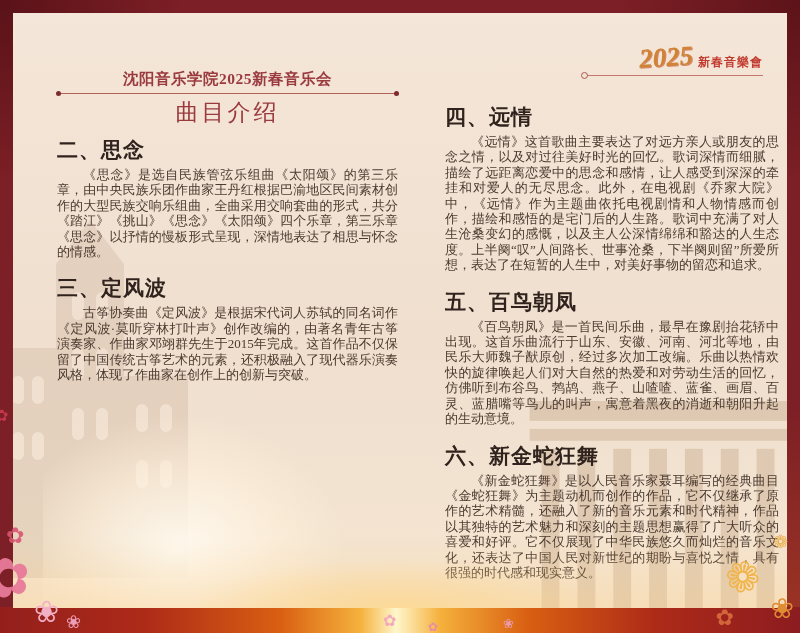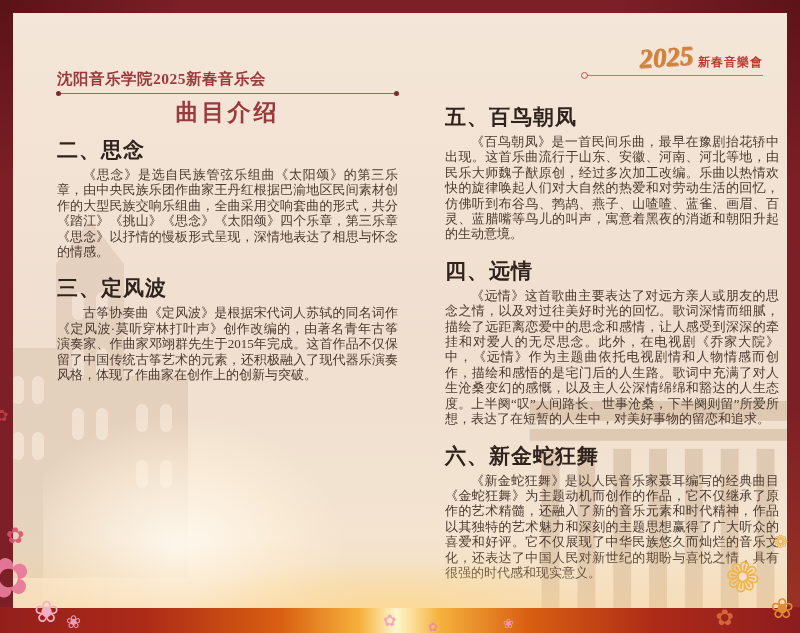--- a/index.html
+++ b/index.html
@@ -35,26 +35,26 @@
   .logo-year{font-style:italic;font-weight:bold;font-size:27px;line-height:28px;
     color:#cf8434;text-shadow:1px 1px 0 rgba(190,60,30,.55);transform:rotate(-4deg);}
   .logo-name{font-weight:bold;font-size:12px;letter-spacing:1px;color:#c23a2e;}
   .logo-underline{margin-top:4px;height:1px;background:#c4766a;position:relative;}
   .logo-underline::before{content:"";position:absolute;left:-2px;top:-3px;width:5px;height:5px;
     border:1px solid #b05a50;border-radius:50%;background:#f2e2d2;}
   
   .col{position:absolute;color:#4a382d;}
   .col-left{left:44px;top:56px;width:341px;}
   .col-right{left:432px;top:92px;width:334px;}
-  .doc-title{font-size:15.5px;font-weight:bold;color:#9a3a3e;line-height:19px;letter-spacing:.5px;}
+  .doc-title{font-size:15.5px;font-weight:bold;color:#9a3a3e;text-align:center;line-height:19px;letter-spacing:.5px;}
   .divider{margin-top:5px;height:1px;background:#b26058;position:relative;}
   .divider::before,.divider::after{content:"";position:absolute;top:-2px;width:5px;height:5px;
     border-radius:50%;background:#7d2a2e;}
   .divider::before{left:-1px;} .divider::after{right:-1px;}
-  .doc-subtitle{margin-top:5px;font-size:23px;font-weight:bold;color:#9a3a3e;text-align:center;line-height:27px;letter-spacing:3px;}
+  .doc-subtitle{margin-top:5px;font-size:23px;font-weight:normal;color:#9a3a3e;text-align:center;line-height:27px;letter-spacing:3px;}
   h3.sec{margin:17px 0 0;font-size:21px;line-height:24px;font-weight:bold;color:#30231d;letter-spacing:1px;}
   .col-left section:first-of-type h3.sec{margin-top:12px;}
   .col-right section:first-of-type h3.sec{margin-top:0;}
   p.sec-body{margin:5px 0 0;font-size:13px;line-height:15.4px;text-align:justify;
     text-indent:2em;color:#4b3a2f;}
   
   .flower{position:absolute;pointer-events:none;line-height:1;}
   .f-bl1{left:-14px;bottom:28px;font-size:54px;color:#e87a9a;transform:rotate(-14deg);opacity:.95;}
   .f-bl2{left:34px;bottom:6px;font-size:30px;color:#f2b0c6;}
   .f-bl3{left:6px;bottom:86px;font-size:22px;color:#d95570;opacity:.9;}
@@ -135,26 +135,26 @@
         <p class="sec-body">《思念》是选自民族管弦乐组曲《太阳颂》的第三乐章，由中央民族乐团作曲家王丹红根据巴渝地区民间素材创作的大型民族交响乐组曲，全曲采用交响套曲的形式，共分《踏江》《挑山》《思念》《太阳颂》四个乐章，第三乐章《思念》以抒情的慢板形式呈现，深情地表达了相思与怀念的情感。</p>
       </section>
       <section>
         <h3 class="sec">三、定风波</h3>
         <p class="sec-body">古筝协奏曲《定风波》是根据宋代词人苏轼的同名词作《定风波·莫听穿林打叶声》创作改编的，由著名青年古筝演奏家、作曲家邓翊群先生于2015年完成。这首作品不仅保留了中国传统古筝艺术的元素，还积极融入了现代器乐演奏风格，体现了作曲家在创作上的创新与突破。</p>
       </section>
     </div>
 
     <div class="col col-right">
       <section>
+        <h3 class="sec">四、远情</h3>
+        <p class="sec-body">《远情》这首歌曲主要表达了对远方亲人或朋友的思念之情，以及对过往美好时光的回忆。歌词深情而细腻，描绘了远距离恋爱中的思念和感情，让人感受到深深的牵挂和对爱人的无尽思念。此外，在电视剧《乔家大院》中，《远情》作为主题曲依托电视剧情和人物情感而创作，描绘和感悟的是宅门后的人生路。歌词中充满了对人生沧桑变幻的感慨，以及主人公深情绵绵和豁达的人生态度。上半阕“叹”人间路长、世事沧桑，下半阕则留”所爱所想，表达了在短暂的人生中，对美好事物的留恋和追求。</p>
+      </section>
+      <section>
         <h3 class="sec">五、百鸟朝凤</h3>
         <p class="sec-body">《百鸟朝凤》是一首民间乐曲，最早在豫剧抬花轿中出现。这首乐曲流行于山东、安徽、河南、河北等地，由民乐大师魏子猷原创，经过多次加工改编。乐曲以热情欢快的旋律唤起人们对大自然的热爱和对劳动生活的回忆，仿佛听到布谷鸟、鹁鸪、燕子、山喳喳、蓝雀、画眉、百灵、蓝腊嘴等鸟儿的叫声，寓意着黑夜的消逝和朝阳升起的生动意境。</p>
-      </section>
-      <section>
-        <h3 class="sec">四、远情</h3>
-        <p class="sec-body">《远情》这首歌曲主要表达了对远方亲人或朋友的思念之情，以及对过往美好时光的回忆。歌词深情而细腻，描绘了远距离恋爱中的思念和感情，让人感受到深深的牵挂和对爱人的无尽思念。此外，在电视剧《乔家大院》中，《远情》作为主题曲依托电视剧情和人物情感而创作，描绘和感悟的是宅门后的人生路。歌词中充满了对人生沧桑变幻的感慨，以及主人公深情绵绵和豁达的人生态度。上半阕“叹”人间路长、世事沧桑，下半阕则留”所爱所想，表达了在短暂的人生中，对美好事物的留恋和追求。</p>
       </section>
       <section>
         <h3 class="sec">六、新金蛇狂舞</h3>
         <p class="sec-body">《新金蛇狂舞》是以人民音乐家聂耳编写的经典曲目《金蛇狂舞》为主题动机而创作的作品，它不仅继承了原作的艺术精髓，还融入了新的音乐元素和时代精神，作品以其独特的艺术魅力和深刻的主题思想赢得了广大听众的喜爱和好评。它不仅展现了中华民族悠久而灿烂的音乐文化，还表达了中国人民对新世纪的期盼与喜悦之情，具有很强的时代感和现实意义。</p>
       </section>
     </div>
 
     <div class="cream-blob"></div>
     <div class="page-glow"></div>
   </div>

